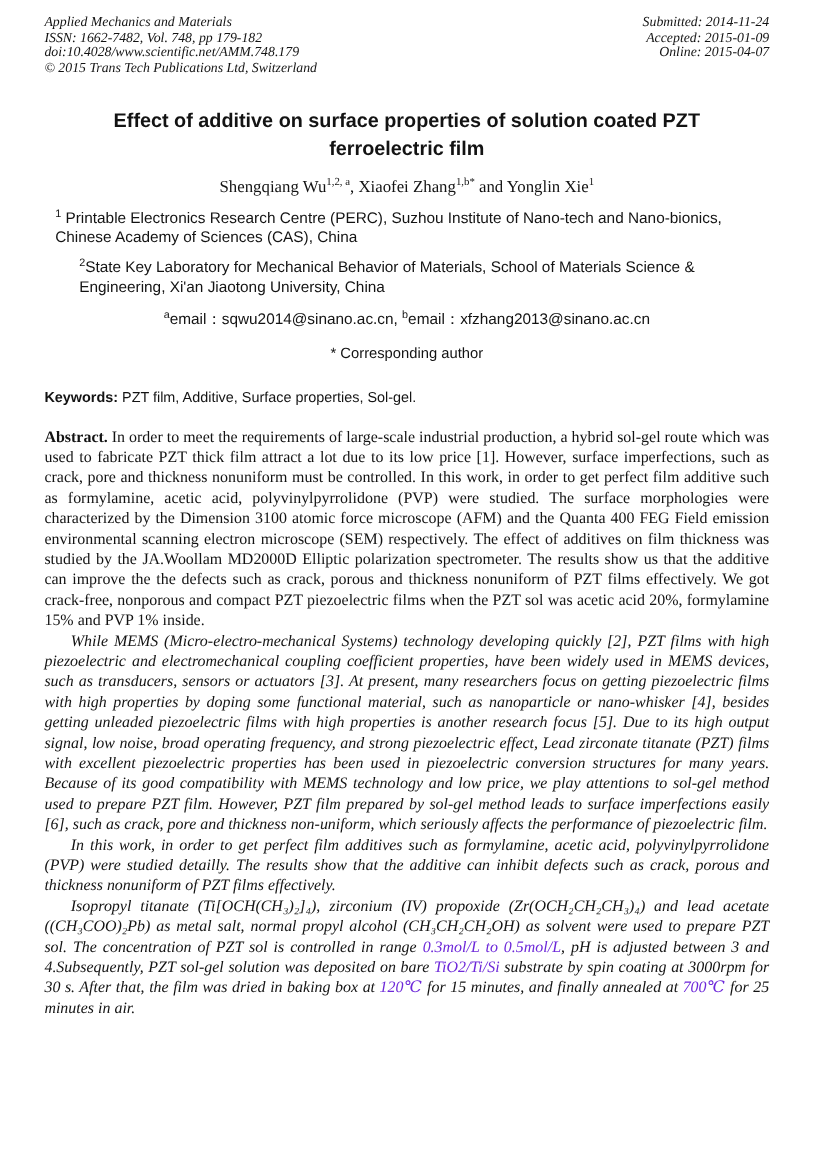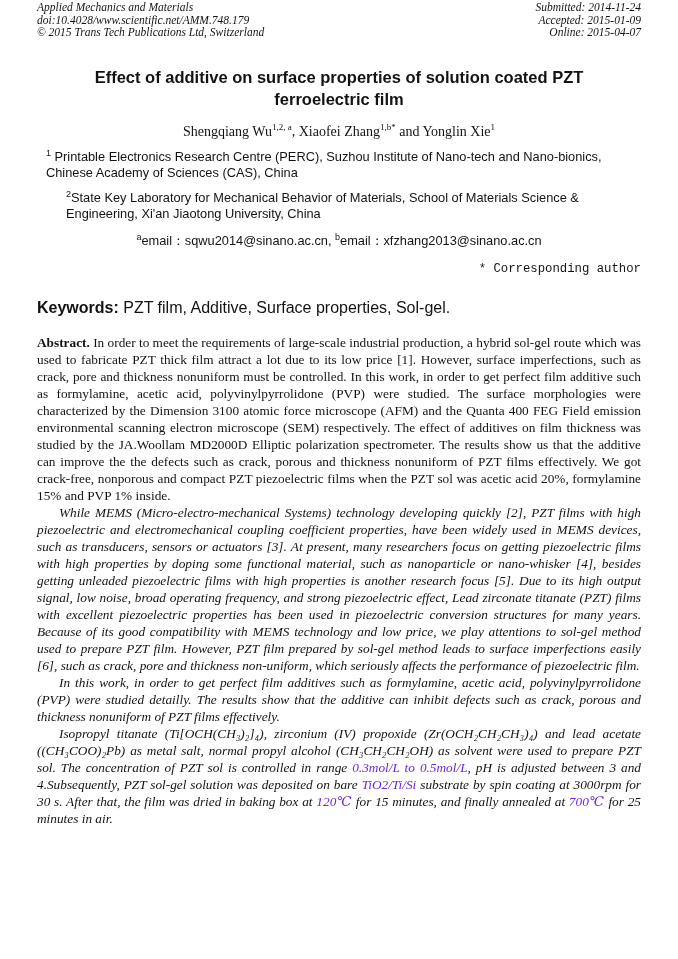--- a/index.html
+++ b/index.html
@@ -1,17 +1,17 @@
 <!DOCTYPE html>
 <html><head>
 <meta charset="utf-8">
 <style>
   html,body{margin:0;padding:0;background:#ffffff;}
   body{width:678px;height:959px;overflow:hidden;color:#131313;}
-  .page{padding:1px 37px 0 37px;font-family:"Liberation Serif","DejaVu Serif",serif;}
+  .page{padding:13px 37px 0 37px;font-family:"Liberation Serif","DejaVu Serif",serif;}
 
   
   .jheader{display:flex;justify-content:space-between;align-items:flex-start;
            font-style:italic;font-size:11.5px;line-height:12.6px;}
   .jheader .left div{white-space:nowrap;}
   .jheader .right{text-align:right;}
   .jheader .right div{white-space:nowrap;}
 
   
   .title{font-family:"Liberation Sans","DejaVu Sans",sans-serif;
@@ -19,46 +19,47 @@
          text-align:center;max-width:520px;margin:27px auto 0 auto;}
   .authors{font-family:Liberation Serif, serif;
            font-size:14px;text-align:center;margin-top:14px;}
   sup{font-size:9px;line-height:0;}
   .affil{font-family:"Liberation Sans","DejaVu Sans",sans-serif;
          font-size:12.8px;line-height:1.25;text-align:left;
          max-width:586px;margin:9px auto 0 auto;}
   .affil2{max-width:546px;}
   .emails{font-family:"Liberation Sans","DejaVu Sans",sans-serif;
           font-size:12.8px;text-align:center;margin-top:11px;}
-  .corresponding{font-family:Liberation Mono, monospace;
-                 font-size:12.3px;text-align:right;margin-top:12px;}
+  .corresponding{font-family:Liberation Sans, sans-serif;
+                 font-size:12.3px;text-align:center;margin-top:12px;}
 
   
   .keywords{font-family:"Liberation Sans","DejaVu Sans",sans-serif;
-            font-size:16px;margin-top:23px;}
+            font-size:12px;margin-top:23px;}
   .keywords b{font-weight:bold;}
 
   
   .par{font-size:13.3px;line-height:17px;text-align:justify;margin:0;}
   .abstract{margin-top:17px;}
   .lead{font-weight:bold;}
   .indent{text-indent:22px;font-style:italic;}
   .heading{font-size:13.6px;font-weight:bold;margin-top:27px;margin-bottom:9px;}
   .heading .num{margin-right:8px;}
   .section p + p{margin-top:0;}
   .blue{color:#6d28d9;}
 </style>
 </head>
 <body>
 
 <div class="page">
 
   <div class="jheader">
     <div class="left">
       <div>Applied Mechanics and Materials</div>
+      <div>ISSN: 1662-7482, Vol. 748, pp 179-182</div>
       <div>doi:10.4028/www.scientific.net/AMM.748.179</div>
       <div>© 2015 Trans Tech Publications Ltd, Switzerland</div>
     </div>
     <div class="right">
       <div>Submitted: 2014-11-24</div>
       <div>Accepted: 2015-01-09</div>
       <div>Online: 2015-04-07</div>
     </div>
   </div>
 

